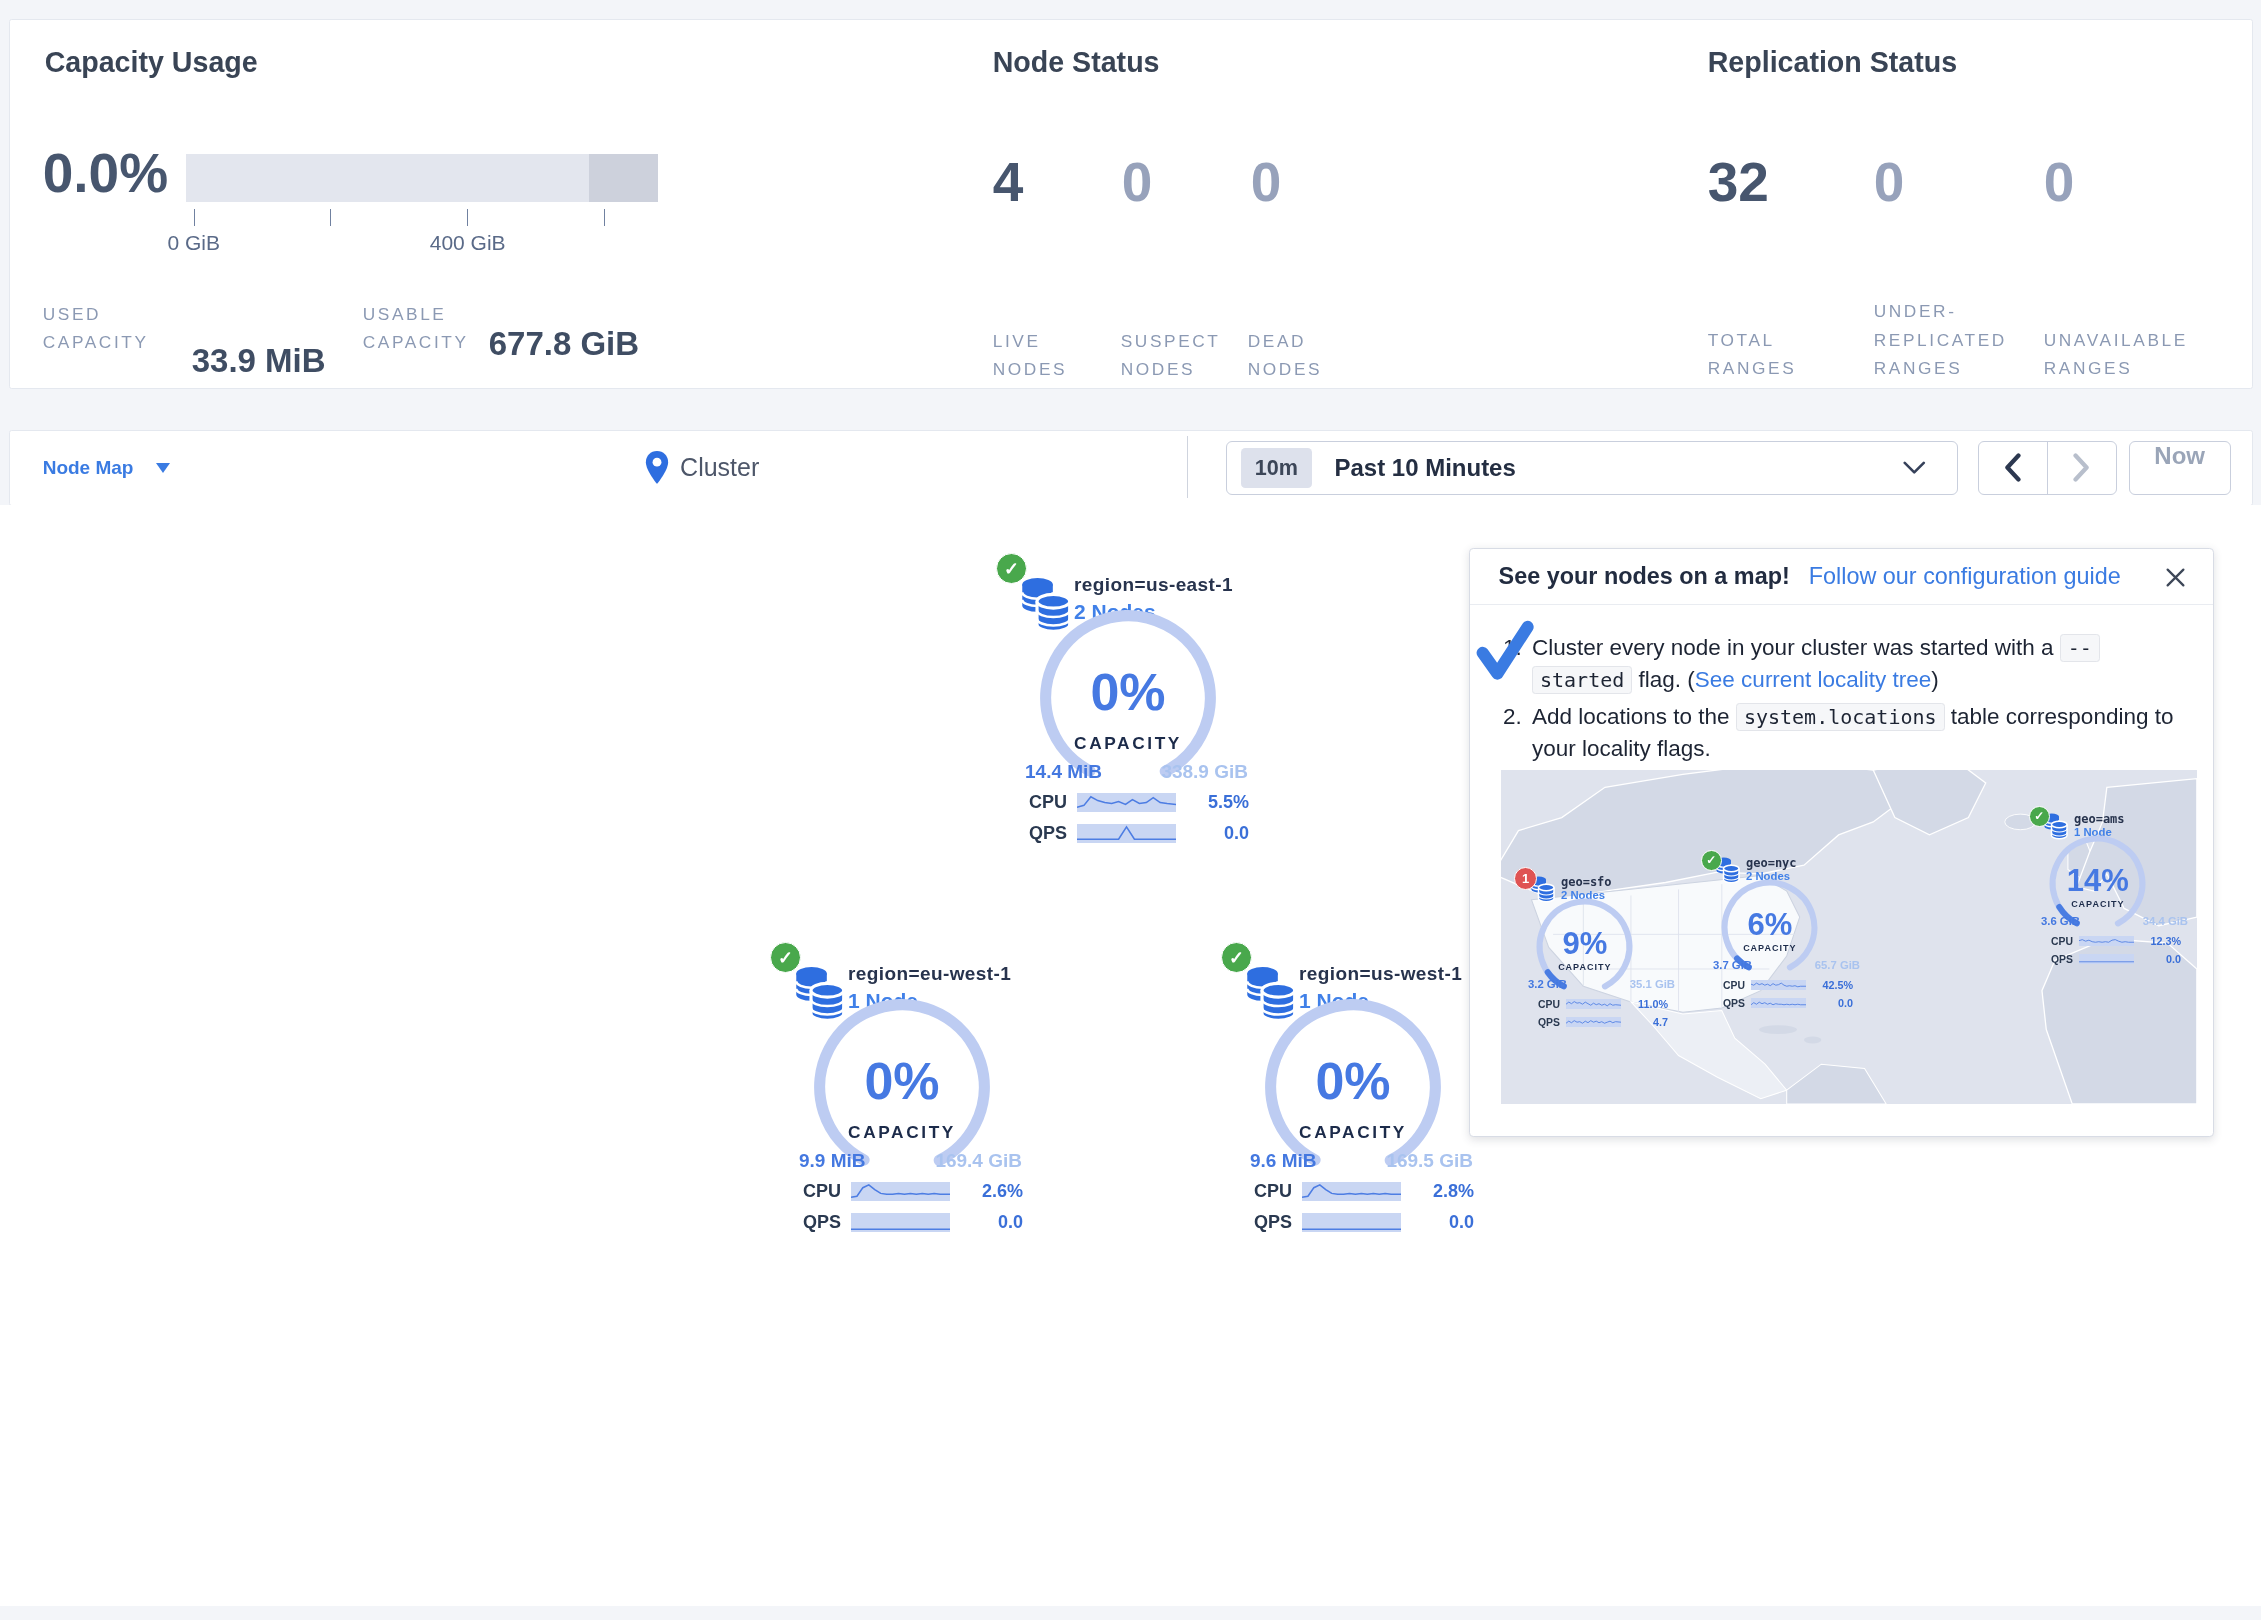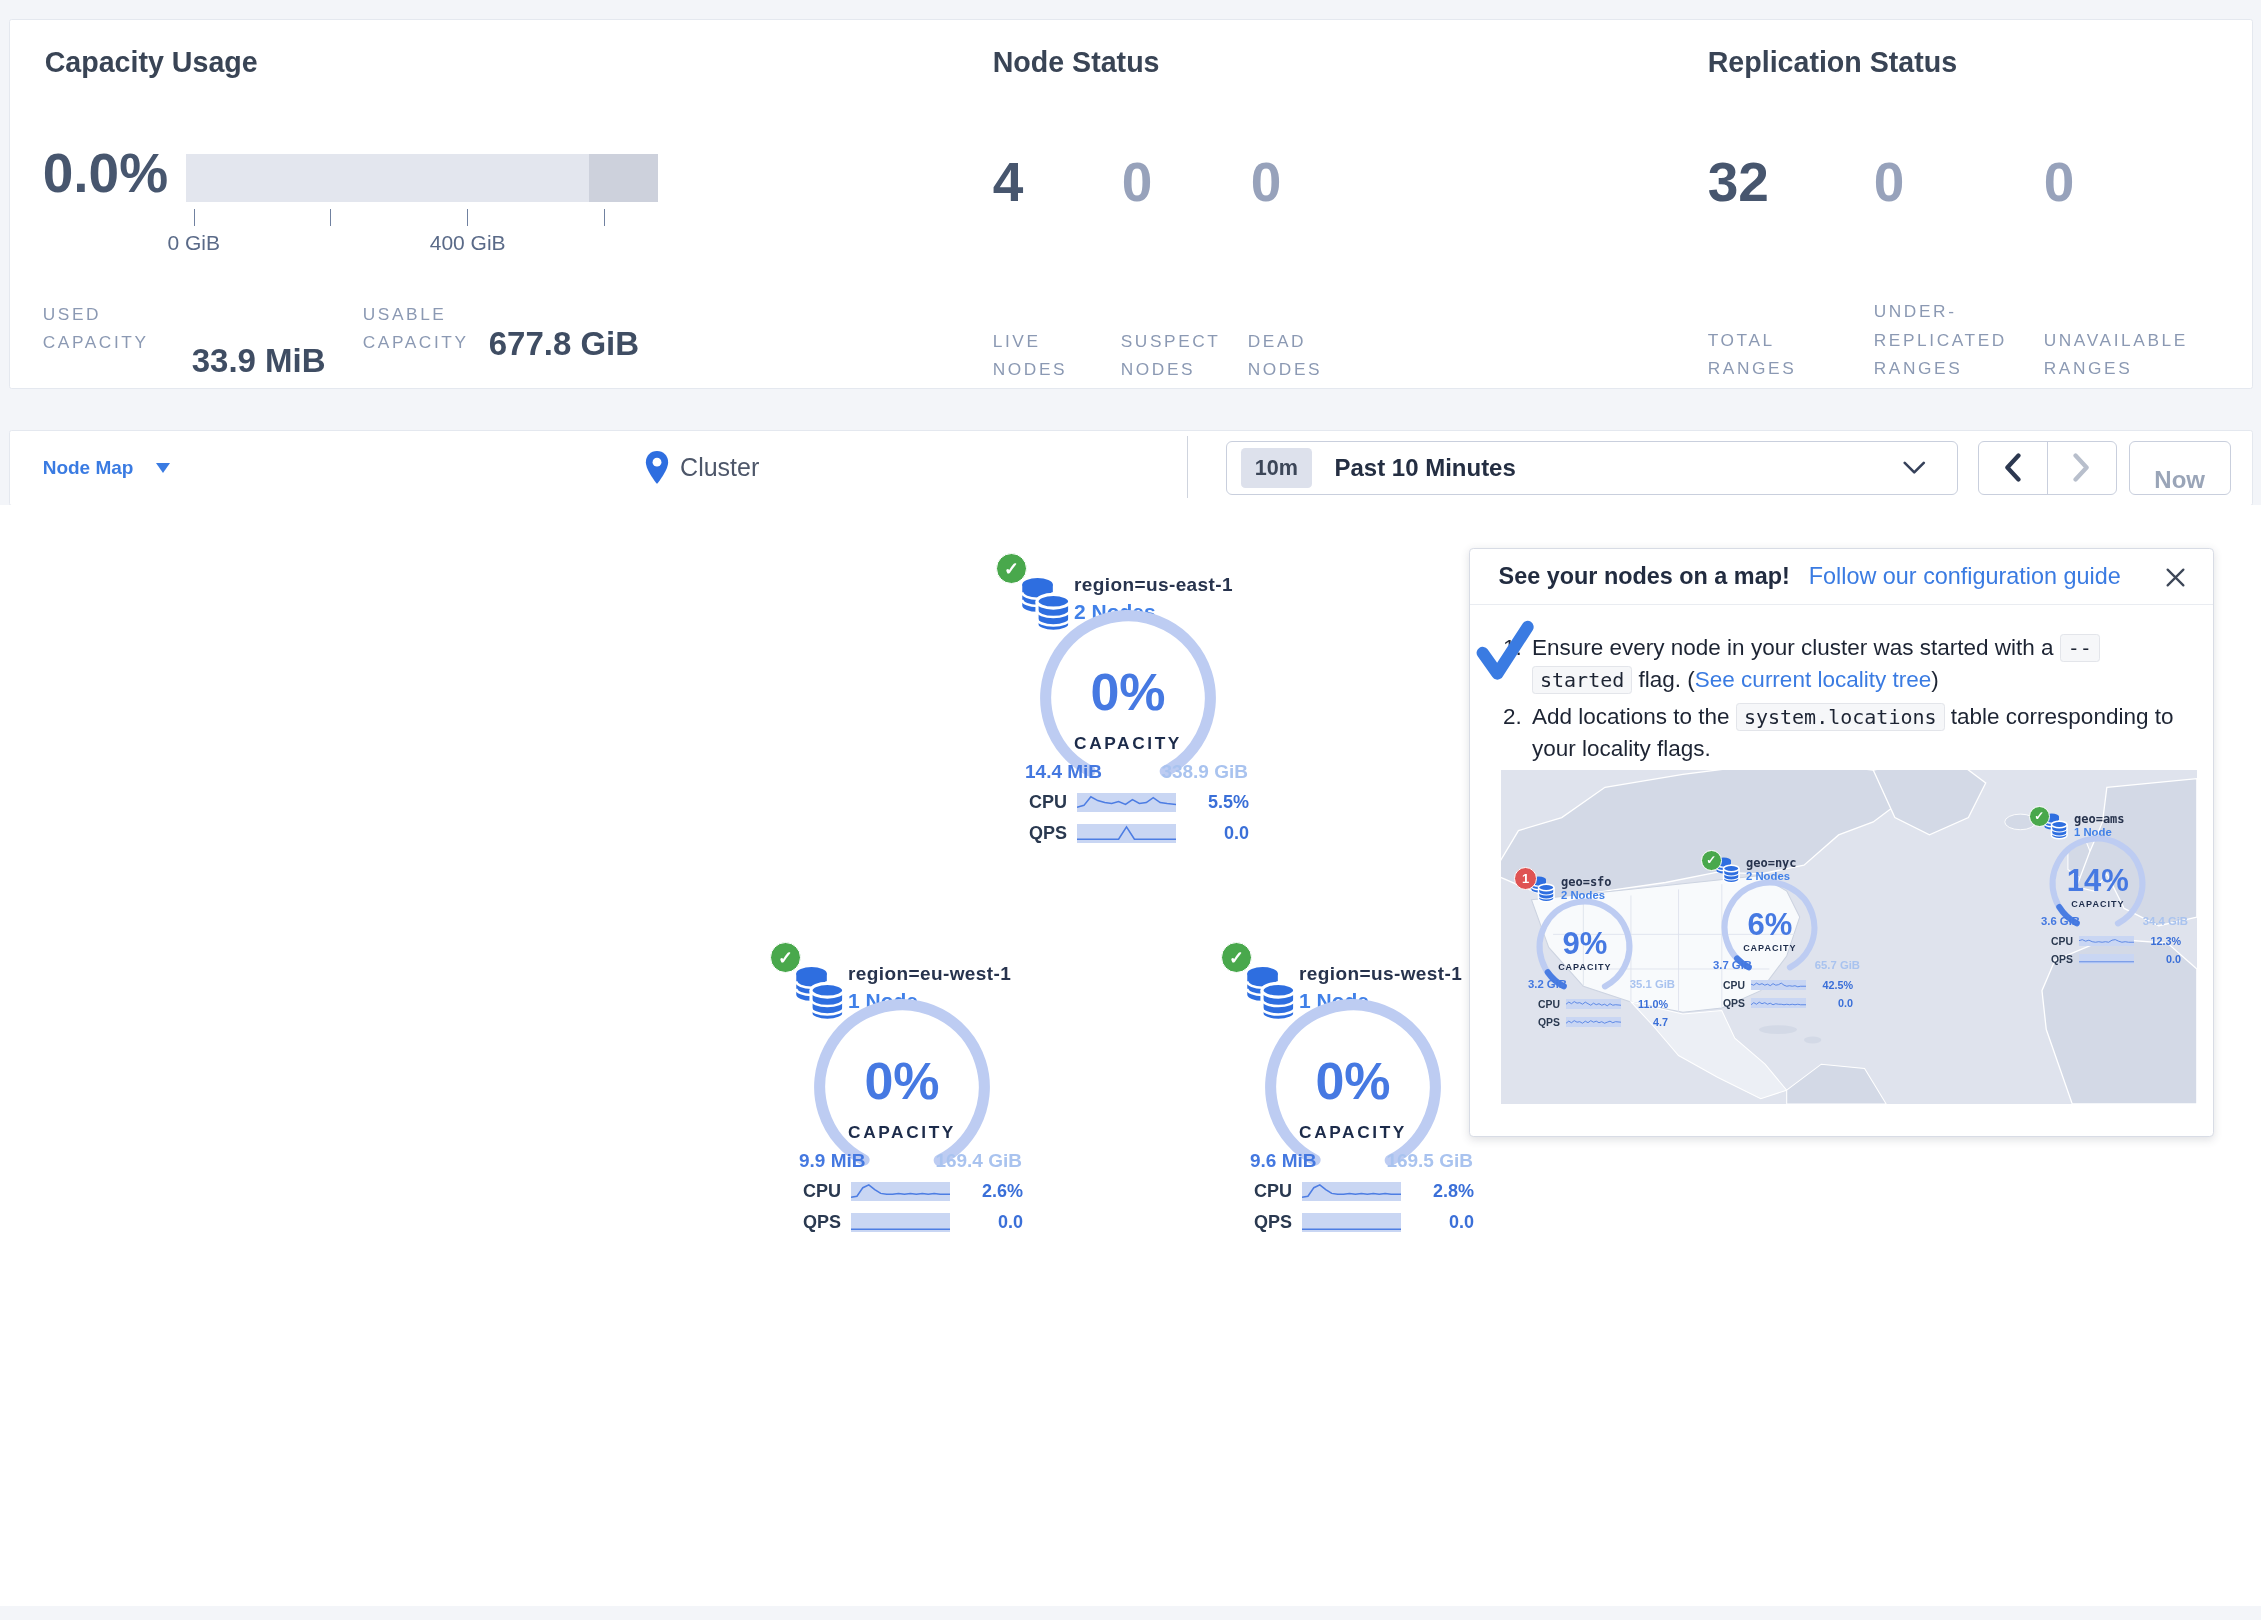--- a/index.html
+++ b/index.html
@@ -30,21 +30,21 @@
   .nodemap{font-size:19px;color:#3a7be2;font-weight:600;}
   .caret-down{width:0;height:0;border-left:7.8px solid transparent;border-right:7.8px solid transparent;border-top:10.4px solid #3a7be2;margin-left:22.5px;}
   .crumb{font-size:25px;color:#4d5669;}
   .tb-divider{position:absolute;left:1177px;top:5.2px;width:0.9px;height:62px;background:#cfd4de;}
   .timebox{position:absolute;left:1216px;top:9.5px;width:730px;height:52px;border:1.7px solid #c9cfdd;border-radius:6px;display:flex;align-items:center;background:#fff;}
   .timebadge{margin-left:14px;background:#dde1ec;border-radius:4.3px;padding:7px 14px;font-size:21.6px;font-weight:700;color:#3c4658;}
   .timetext{margin-left:22.5px;font-size:24px;font-weight:600;color:#242e42;}
   .segbox{position:absolute;left:1968px;top:9.5px;width:137px;height:52px;border:1.7px solid #c9cfdd;border-radius:6px;display:flex;background:#fff;}
   .segbox .half{flex:1;display:flex;align-items:center;justify-content:center;}
   .segbox .half + .half{border-left:0.9px solid #c9cfdd;}
-  .nowbtn{position:absolute;left:2119px;top:9.5px;width:100px;height:52px;border:1.7px solid #c9cfdd;border-radius:6px;display:flex;align-items:flex-end;justify-content:center;
+  .nowbtn{position:absolute;left:2119px;top:9.5px;width:100px;height:52px;border:1.7px solid #c9cfdd;border-radius:6px;display:flex;align-items:flex-start;justify-content:center;
           font-size:24px;font-weight:700;color:#9aa5b8;background:#fff;}
 
   
   .content{position:absolute;left:0;top:505px;width:2261px;height:1101px;background:#fff;}
 
   
   .ncard{position:absolute;width:286px;height:299px;}
   .ok-badge{position:absolute;left:0;top:0;width:29px;height:29px;border-radius:50%;background:#49a84c;border:1.7px solid #fff;
             color:#fff;font-size:18px;font-weight:700;display:flex;align-items:center;justify-content:center;z-index:3;}
   .warn-badge{position:absolute;width:21px;height:21px;border-radius:50%;background:#df5353;border:1.7px solid #fff;
@@ -312,21 +312,21 @@
           </svg>
       </div>
     </div>
 
     <svg class="bigcheck" width="64" height="68" viewBox="0 0 74 78">
       <polyline points="10,40 27,64 62,10" fill="none" stroke="#3a7be2" stroke-width="14" stroke-linecap="round" stroke-linejoin="round"></polyline>
     </svg>
 
     <div class="popup-steps">
       <div>
-        <span class="stepnum">1.</span><span>Ensure every node in your cluster was started with a </span><span class="codechip">--</span><br>
+        <span class="stepnum">1.</span><span>Cluster every node in your cluster was started with a </span><span class="codechip">--</span><br>
         <span class="step-indent"></span><span class="codechip">started</span><span> flag. (</span><a class="inlink">See current locality tree</a><span>)</span>
       </div>
       <div style="margin-top:5.2px;">
         <span class="stepnum">2.</span><span>Add locations to the </span><span class="codechip">system.locations</span><span> table corresponding to</span><br>
         <span class="step-indent"></span><span>your locality flags.</span>
       </div>
     </div>
 
     <div class="mapbox">
       <svg width="696" height="334" viewBox="0 0 804 386">

